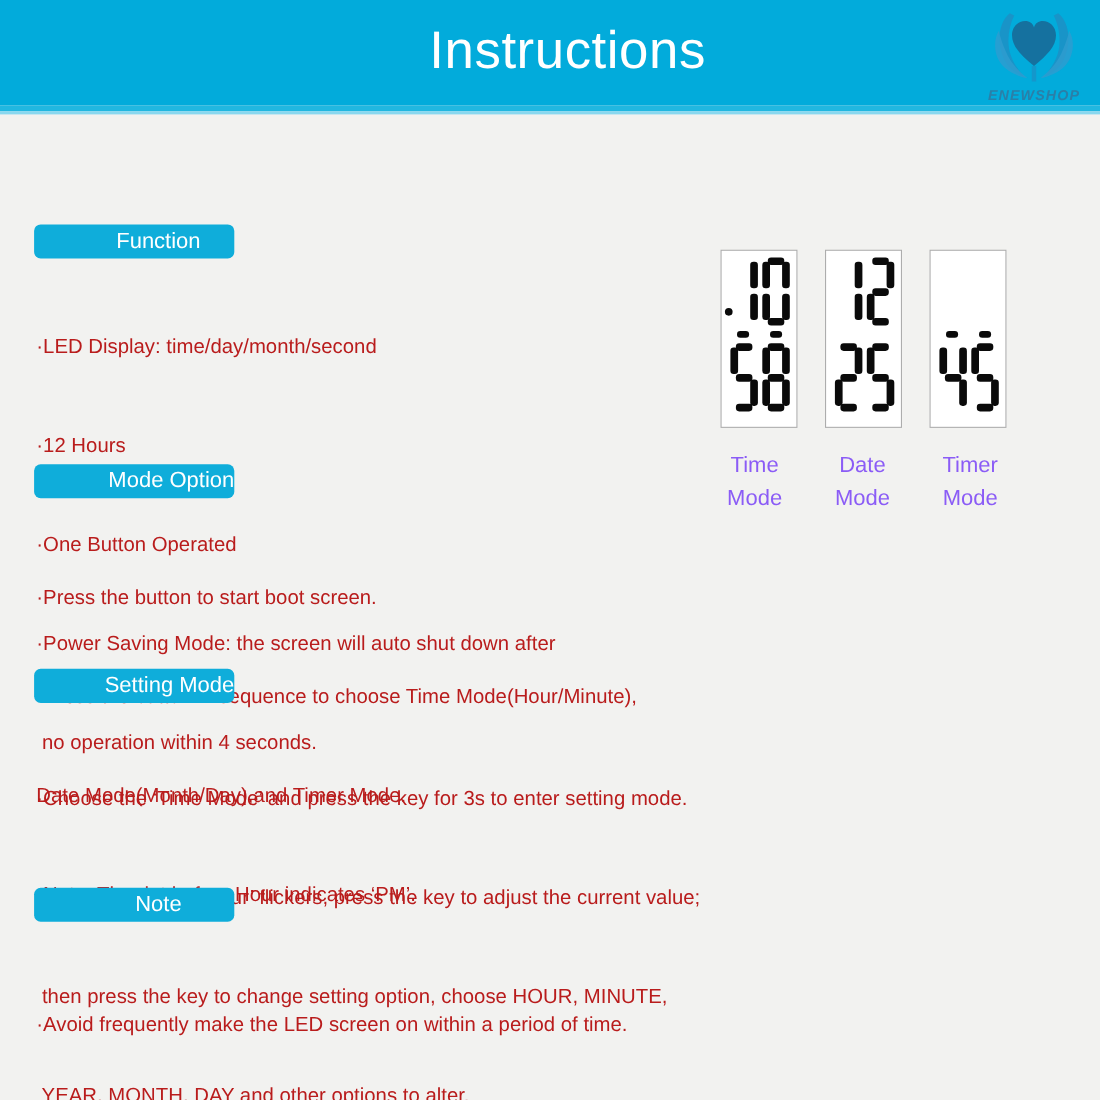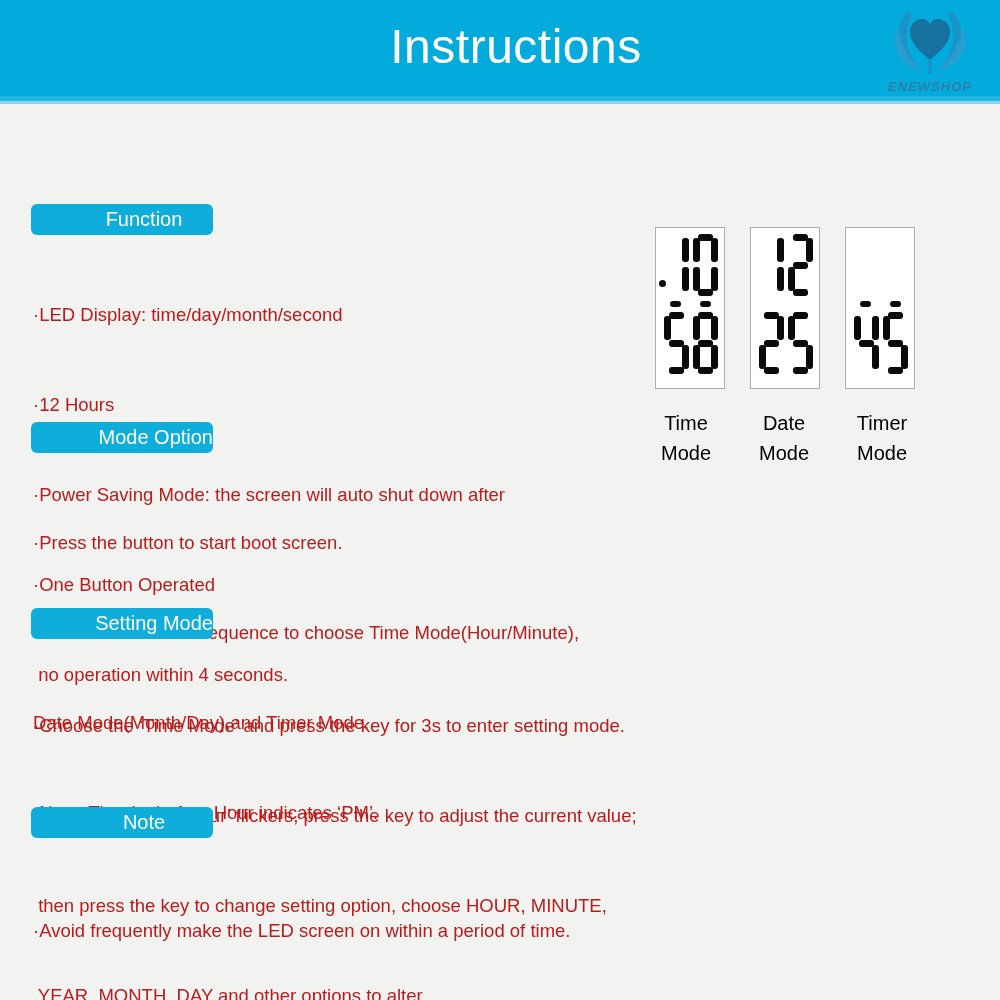--- a/index.html
+++ b/index.html
@@ -53,21 +53,21 @@
     position: absolute;
     left: 0; top: 101px;
     width: 1000px;
     height: 3px;
     background: #89d8ef;
   }
 
   
   #brand-logo {
     position: absolute;
-    right: 18px;
+    right: 8px;
     top: 2px;
     width: 104px;
     height: 98px;
   }
   #brand-mark {
     position: absolute;
     left: 10px; top: 2px;
     width: 84px; height: 72px;
   }
   #brand-name {
@@ -193,21 +193,21 @@
   }
 
   
   .led-label {
     position: absolute;
     top: 408px;
     width: 110px;
     text-align: center;
     font-size: 20px;
     line-height: 30px;
-    color: #000000;
+    color: #8b5cf6;
     font-family: "Liberation Sans", sans-serif;
   }
   #led-label-time  { left: 631px; }
   #led-label-date  { left: 729px; }
   #led-label-timer { left: 827px; }
   .led-label span { display: block; }
 </style>
 </head>
 <body>
 
@@ -229,22 +229,22 @@
 
     <path d="M40 56 L40 70 L44 70 L44 56 Z" fill="#1d8fc4" opacity="0.7"></path>
   </svg>
   <div id="brand-name">ENEWSHOP</div>
 </div>
 
 <div class="section-pill" style="top:204px;">Function</div>
 <div class="text-block" style="top:240px;">
   <div class="text-line">·LED Display: time/day/month/second</div>
   <div class="text-line">·12 Hours</div>
+  <div class="text-line">·One Button Operated</div>
   <div class="text-line">·Power Saving Mode: the screen will auto shut down after</div>
-  <div class="text-line">·One Button Operated</div>
   <div class="text-line"> no operation within 4 seconds.</div>
 </div>
 
 <div class="section-pill tight" style="top:422px;">Mode Option</div>
 <div class="text-block" style="top:468px;">
   <div class="text-line">·Press the button to start boot screen.</div>
   <div class="text-line">·Press the button in sequence to choose Time Mode(Hour/Minute),</div>
   <div class="text-line">Date Mode(Month/Day),and Timer Mode.</div>
   <div class="text-line">·Note: The dot before Hour indicates ‘PM’.</div>
 </div>

